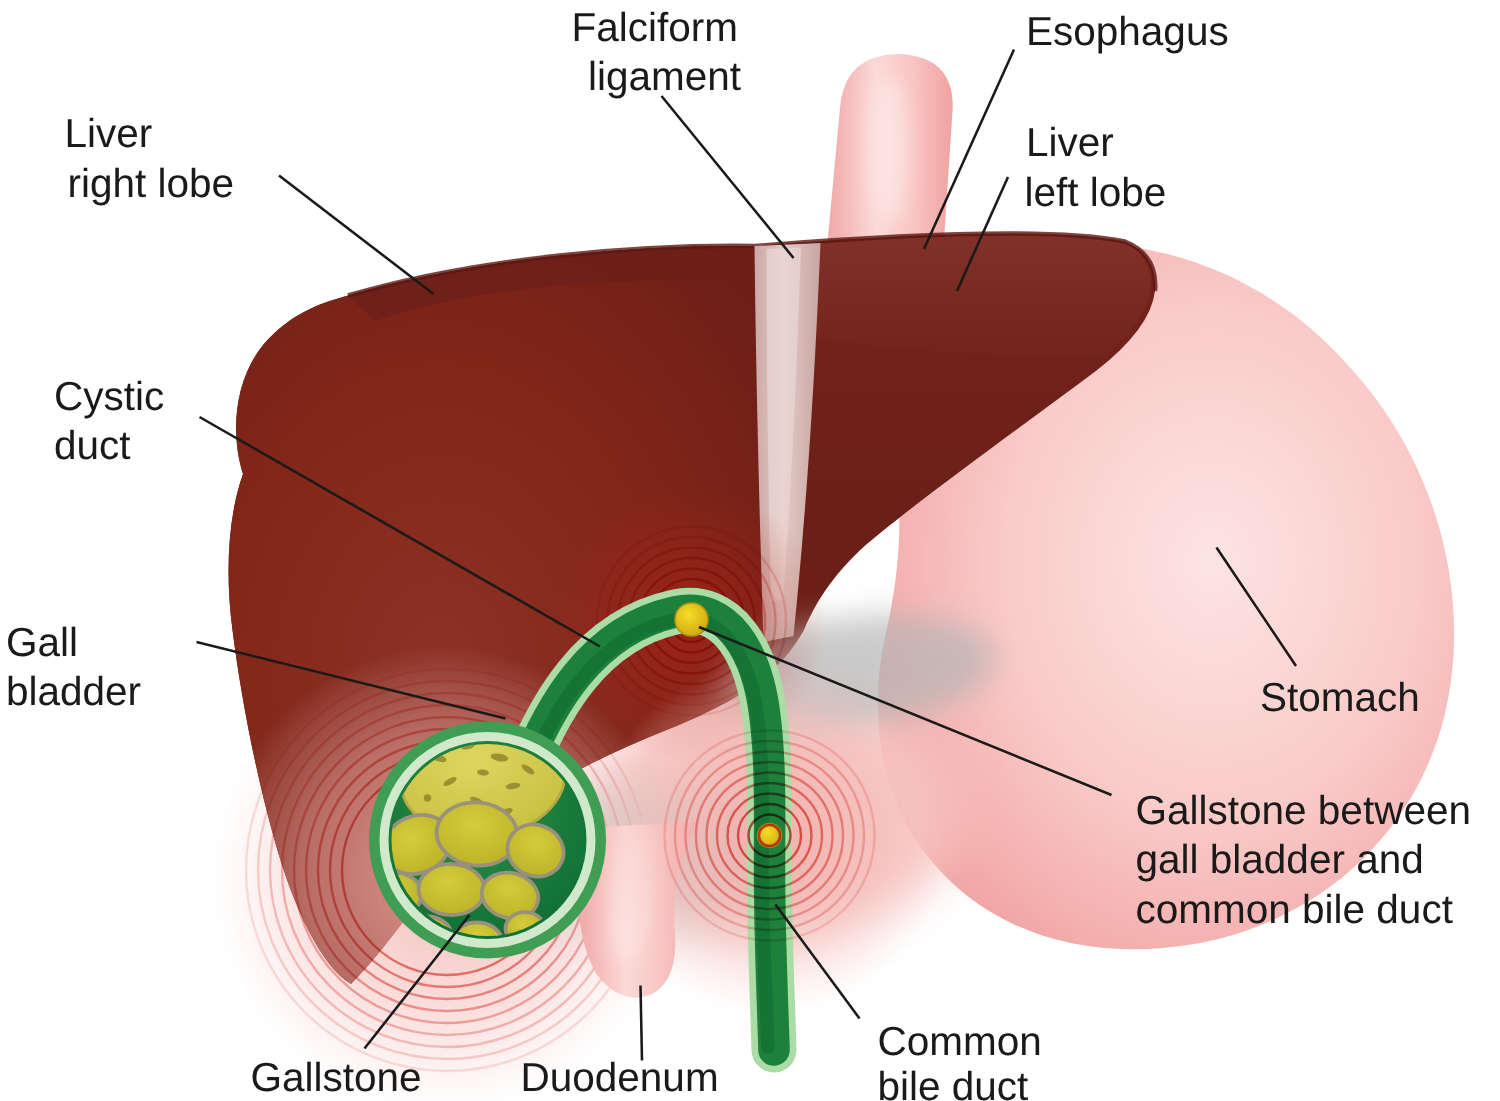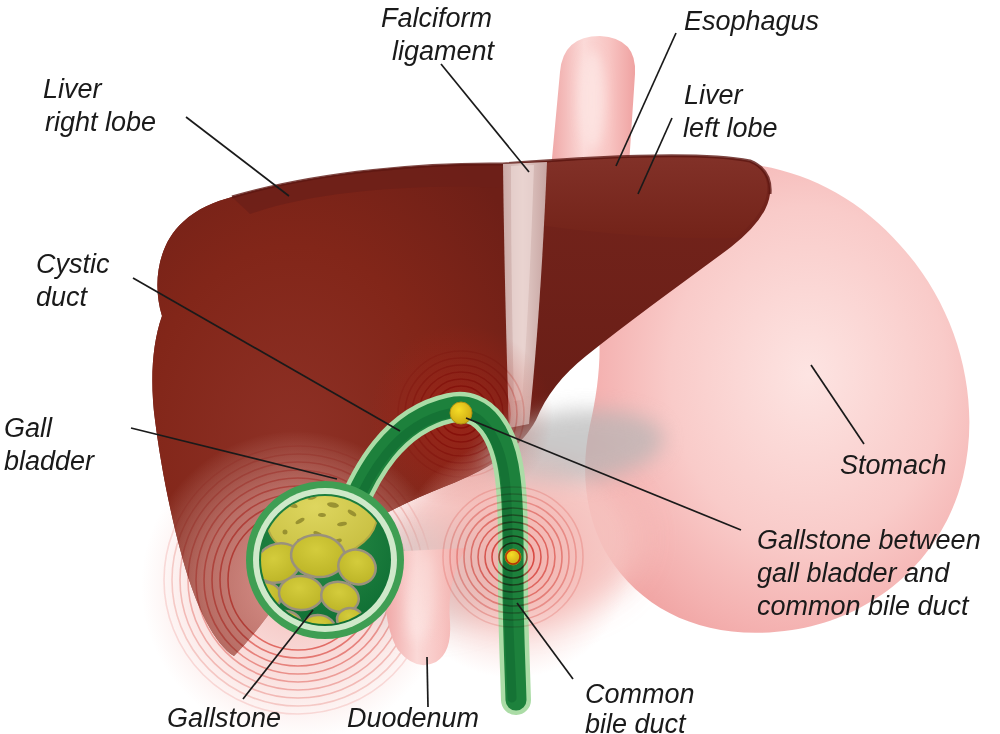--- a/index.html
+++ b/index.html
@@ -1,16 +1,16 @@
 <!DOCTYPE html>
 <html style="--pal-label_text: #1a1a1a; --pal-pain_red: #d92b20; --pal-liver_dark: #6b1e17; --pal-liver_main: #84281e; --pal-liver_band: #7c2b23; --pal-ligament: #d5b9b5; --pal-organ_pink: #f7c2c0; --pal-organ_pink_light: #fcdedc; --pal-duct_green: #2f9b4d; --pal-duct_green_dark: #15763a; --pal-duct_rim_green: #abdca6; --pal-stone_yellow: #cdc530; --pal-stone_speckled: #d9d057; --pal-stone_bright: #e8cb1d; --pal-shadow_gray: #bdbdbd; --pal-background: #ffffff;"><head>
 <meta charset="utf-8">
 <style>
   html,body{margin:0;padding:0;background:#ffffff;}
-  #stage{position:relative;width:1000px;height:734px;background:#ffffff;overflow:hidden;font-style:italic;}
+  #stage{position:relative;width:1000px;height:734px;background:#ffffff;overflow:hidden;}
   svg{display:block;}
   .label{
     font-family:"Liberation Sans", sans-serif;
     font-size:27px;
     fill:var(--pal-label_text,#1a1a1a);
     letter-spacing:0px;
   }
   .leader{stroke:var(--pal-label_text,#1a1a1a);stroke-width:1.7;fill:none;}
   .ring{fill:none;stroke:var(--pal-pain_red,#d92b20);}
   .blend-mult{mix-blend-mode:multiply;}

